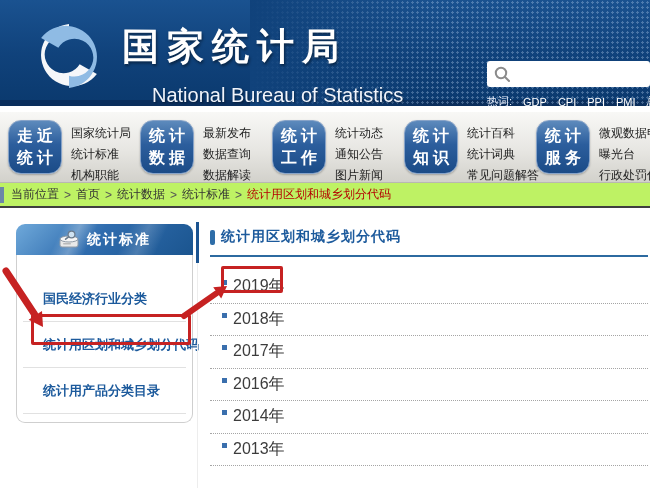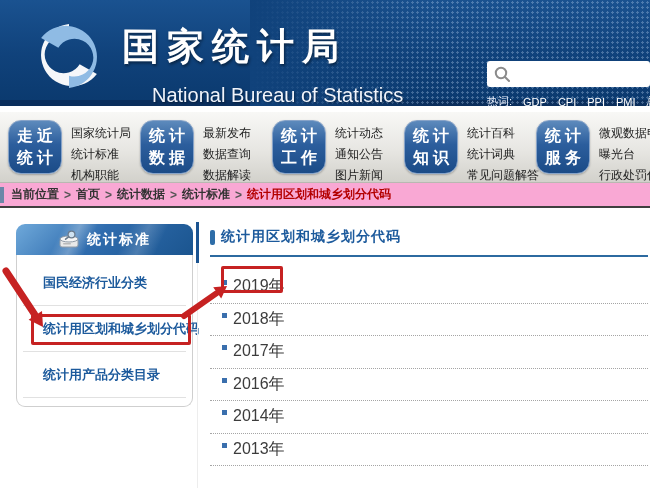--- a/index.html
+++ b/index.html
@@ -38,38 +38,38 @@
     background:linear-gradient(180deg,#5d8abc 0%,#2c5e9d 45%,#1b4b87 100%);
     border:1px solid #87a3c8; box-shadow:0 1px 2px rgba(0,0,0,.25);
     color:#fff; font-size:16px; font-weight:bold; letter-spacing:4px; text-indent:4px;
     display:flex; flex-direction:column; align-items:center; justify-content:center; line-height:1.35; }
   .nav-links { margin-left:9px; padding-top:3px; }
   .nav-links a { display:block; font-size:12px; color:#222; text-decoration:none;
     line-height:21px; white-space:nowrap; }
 
   
   .breadcrumb { position:absolute; left:0; top:183px; width:650px; height:25px;
-    background:#f9a8d4; border-bottom:2px solid #3f3f3f;
-    display:flex; align-items:center; font-size:12px; font-weight:bold; color:#333; white-space:nowrap; }
+    background:#bef264; border-bottom:2px solid #3f3f3f;
+    display:flex; align-items:center; font-size:12px; font-weight:normal; color:#333; white-space:nowrap; }
   .crumb-bar { width:4px; height:16px; background:#6c87a8; margin-right:7px; }
   .breadcrumb a { color:#333; text-decoration:none; }
   .crumb-sep { margin:0 5px; color:#555; }
   .crumb-current { color:#b40000; }
 
   
   .sidebar { position:absolute; left:16px; top:224px; width:177px; }
   .sidebar-header { height:31px; border-radius:9px 9px 0 0; position:relative; overflow:hidden;
     background:linear-gradient(135deg,#6fa9da 0%,#2f6cae 45%,#1b558f 100%);
     display:flex; align-items:center; justify-content:center; gap:7px;
     color:#fff; font-size:14px; font-weight:bold; letter-spacing:2px; }
   .sidebar-header::after { content:""; position:absolute; inset:0;
     background:linear-gradient(115deg, transparent 25%, rgba(255,255,255,.28) 34%, transparent 43%,
       transparent 60%, rgba(255,255,255,.18) 70%, transparent 80%); }
   .sidebar-body { background:#fff; border:1px solid #cfcfcf; border-top:none;
-    border-radius:0 0 9px 9px; padding:5px 6px 8px; min-height:144px; }
+    border-radius:0 0 9px 9px; padding:21px 6px 8px; min-height:144px; }
   .sidebar-item { display:block; padding:14px 0 13px 20px; font-size:13px; font-weight:bold;
     color:#1c5a9c; text-decoration:none; border-bottom:1px solid #e1e1e1; white-space:nowrap; }
 
   
   .v-divider-blue { position:absolute; left:196px; top:222px; width:3px; height:41px; background:#1b5390; }
   .v-divider-gray { position:absolute; left:197px; top:263px; width:1px; height:225px; background:#ededed; }
   .main-panel { position:absolute; left:210px; top:228px; width:438px; }
   .main-title-row { display:flex; align-items:center; gap:6px; }
   .title-tick { width:5px; height:15px; border-radius:2px; background:#2e6da8; }
   .main-title { font-size:14px; font-weight:bold; color:#1c5a9c; letter-spacing:1px; }

